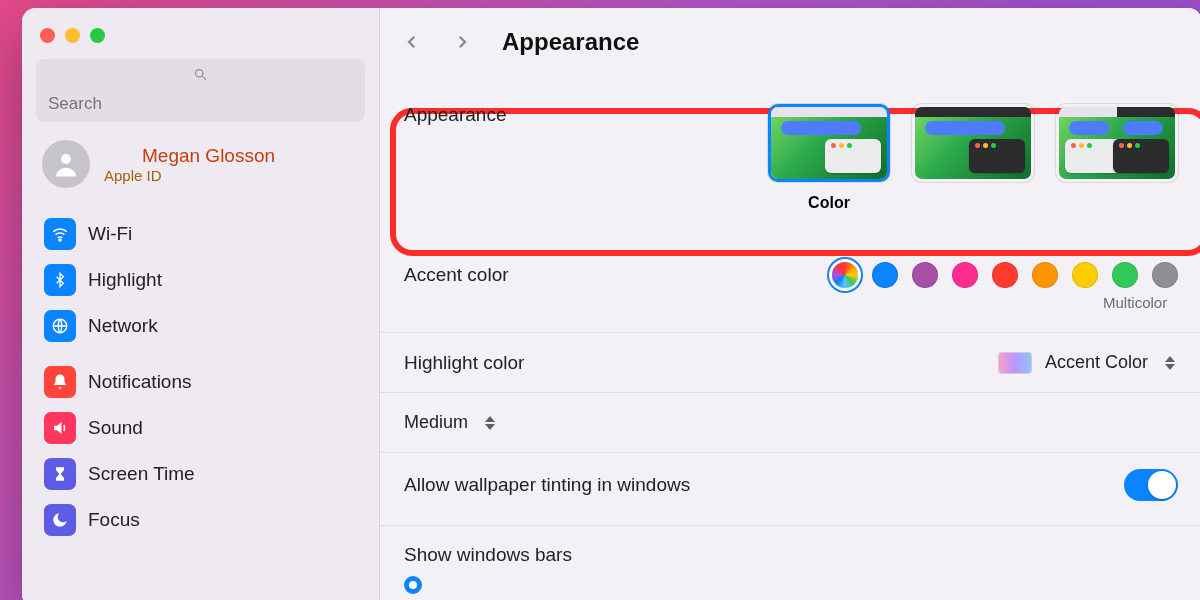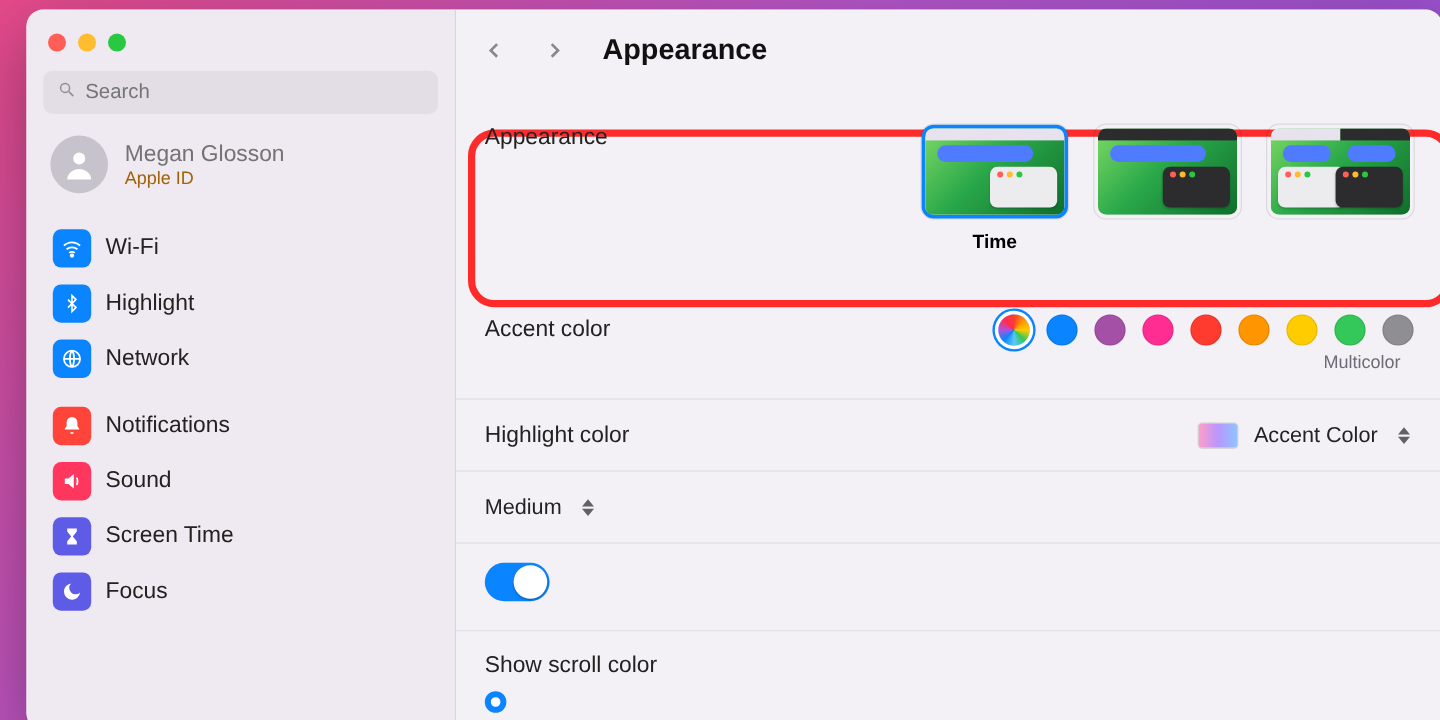--- a/index.html
+++ b/index.html
@@ -34,29 +34,30 @@
     }
     .traffic { display: flex; gap: 10px; padding: 6px 4px 10px 4px; }
     .tl { width: 15px; height: 15px; border-radius: 50%; }
     .tl.red { background:#ff5f57; }
     .tl.yellow { background:#febc2e; }
     .tl.green { background:#28c840; }
     .search {
       display:flex; align-items:center; gap:8px;
       background:#e3dee6; border-radius:8px; padding:8px 12px;
       color:#7a7680;
+      flex-direction:column;
     }
     .search svg { width:15px; height:15px; opacity:.7; }
     .search input { border:none; background:transparent; outline:none; font-size:17px; color:#444; width:100%; }
     .user {
       display:flex; align-items:center; gap:14px; padding:12px 6px; border-radius:8px;
     }
     .avatar { width:48px; height:48px; border-radius:50%; background:#c7c3cc; display:flex; align-items:center; justify-content:center; }
     .avatar svg { width:30px; height:30px; fill:#fff; }
-    .user .uname { font-size:19px; color:#737373; }
+    .user .uname { font-size:19px; color:#c2410c;margin-left:38px; }
     .user .usub { font-size:15px; color:#a16207; }
     .group { margin-top:6px; display:flex; flex-direction:column; gap:2px; }
     .item {
       display:flex; align-items:center; gap:12px; padding:6px 8px; border-radius:8px;
       font-size:19px; color:#222; cursor:default;
     }
     .icon {
       width:32px; height:32px; border-radius:7px; display:flex; align-items:center; justify-content:center; color:#fff; font-size:18px;
     }
     .ic-wifi    { background:#0a84ff; }
@@ -305,21 +306,21 @@
                   <div class="win dark">
                     <div class="dots">
                       <span class="r"></span>
                       <span class="y"></span>
                       <span class="g"></span>
                     </div>
                   </div>
                 </div>
             </div>
           </div>
-          <div class="theme-label" style="width:122px;">Time</div>
+          <div class="theme-label" style="width:122px;">Color</div>
         </div>
       </div>
 
       <div class="row accent-row" style="position:relative; padding-bottom:44px;">
         <div class="label">Accent color</div>
         <div class="controls">
           <span class="swatch multicolor selected"></span>
           <span class="swatch" style="background:#0a84ff"></span>
           <span class="swatch" style="background:#a550a7"></span>
           <span class="swatch" style="background:#ff2d92"></span>
@@ -348,29 +349,30 @@
         <div class="controls select">
           <span>Medium</span>
           <span class="stepper">
               <span class="tri up"></span>
               <span class="tri down"></span>
             </span>
         </div>
       </div>
 
       <div class="row" style="border-bottom:none;">
+        <div class="label">Allow wallpaper tinting in windows</div>
         <div class="controls">
           <div class="toggle on">
               <div class="knob"></div>
             </div>
         </div>
       </div>
 
       <div class="scroll-section">
-        <div class="label">Show scroll color</div>
+        <div class="label">Show windows bars</div>
         <div class="radio-row">
           <span class="radio"></span>
         </div>
       </div>
     </div>
 
   </main>
 </div>
 
 </body></html>

